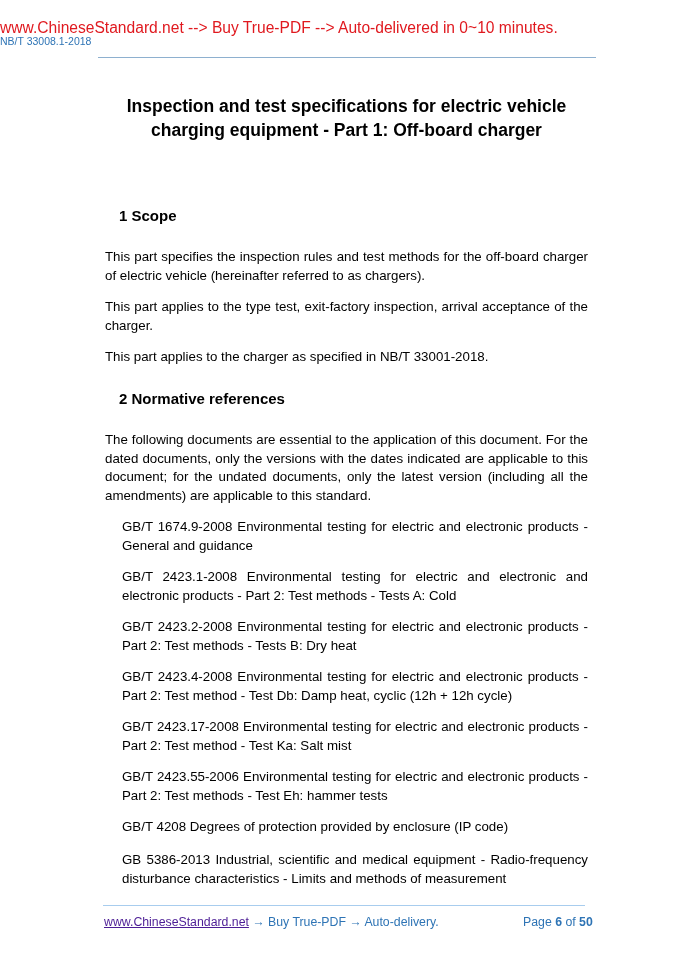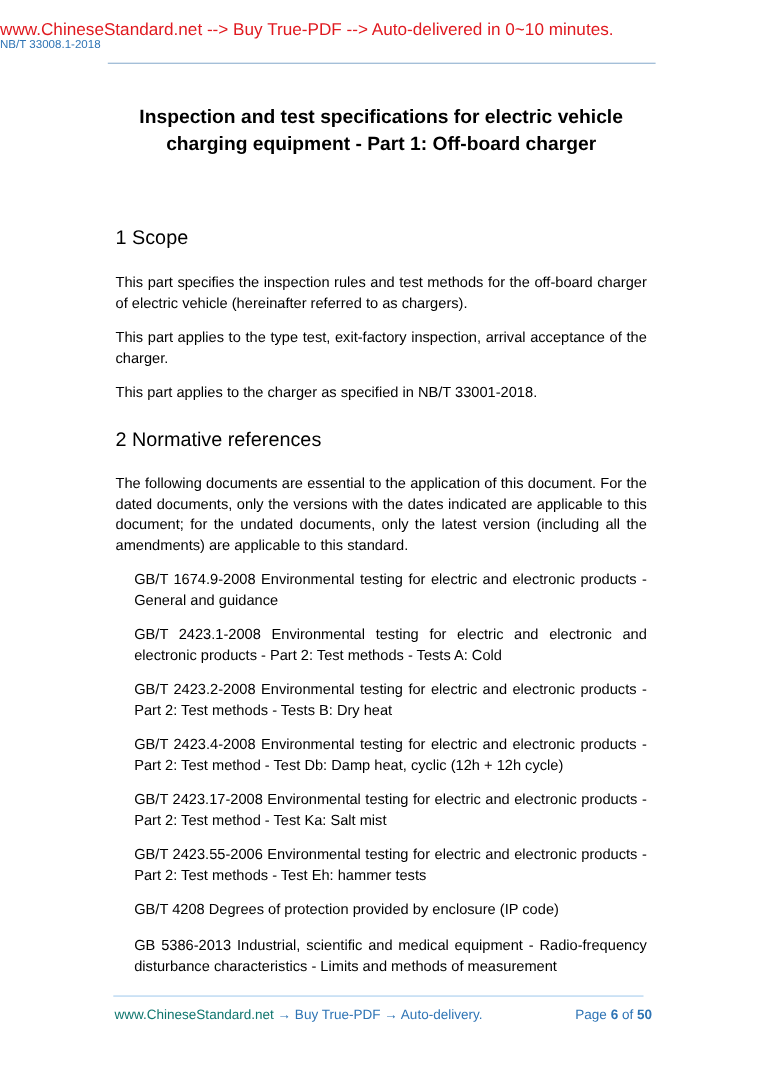--- a/index.html
+++ b/index.html
@@ -11,33 +11,33 @@
     .doc-code { position: absolute; top: 35px; left: 0; width: 693px; text-align: left;
                 font-size: 10.5px; color: #2e74b5; line-height: 12px; }
     .header-rule { position: absolute; top: 57px; left: 98px; width: 498px; height: 0;
                    border-top: 1px solid #8eb0cf; }
 
     .title { position: absolute; left: 80px; width: 533px; text-align: center;
              font-weight: bold; font-size: 17.5px; line-height: 20px; }
     .title.l1 { top: 84px; margin-top: 12px; }
     .title.l2 { top: 120px; }
 
-    .h1 { position: absolute; left: 105px; font-weight: normal; font-size: 18px; line-height: 22px; }
+    .h1 { position: absolute; left: 119px; font-weight: bold; font-size: 15px; line-height: 22px; }
 
     .para { position: absolute; left: 105px; width: 483px; font-size: 13.3px; line-height: 18.5px;
             text-align: justify; text-align-last: left; }
 
     .ref { position: absolute; left: 122px; width: 466px; font-size: 13.3px; line-height: 18.5px;
            text-align: justify; text-align-last: left; }
 
     .footer-rule { position: absolute; top: 905px; left: 103px; width: 482px; height: 0;
                    border-top: 1px solid #a8cdee; }
     .footer-link { position: absolute; top: 915px; left: 104px; font-size: 12.3px; color: #2e74b5;
                    line-height: 15px; white-space: nowrap; }
-    .footer-link a { color: #0f766e; }
+    .footer-link a { color: #4c1d95; text-decoration: underline; }
     .footer-page { position: absolute; top: 915px; left: 523px; font-size: 12.3px; color: #2e74b5;
                    line-height: 15px; white-space: nowrap; }
     .footer-page b { font-weight: bold; }
   </style>
 </head>
 <body>
 
 <div class="banner">www.ChineseStandard.net --&gt; Buy True-PDF --&gt; Auto-delivered in 0~10 minutes.</div>
 <div class="doc-code">NB/T 33008.1-2018</div>
 <div class="header-rule"></div>

